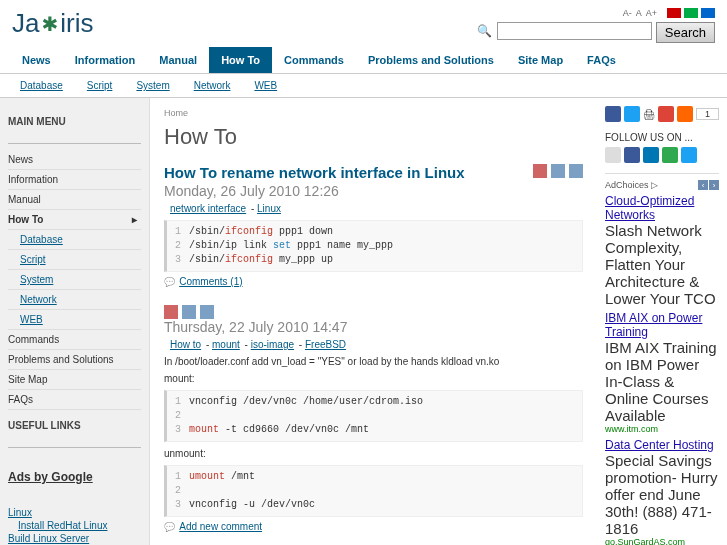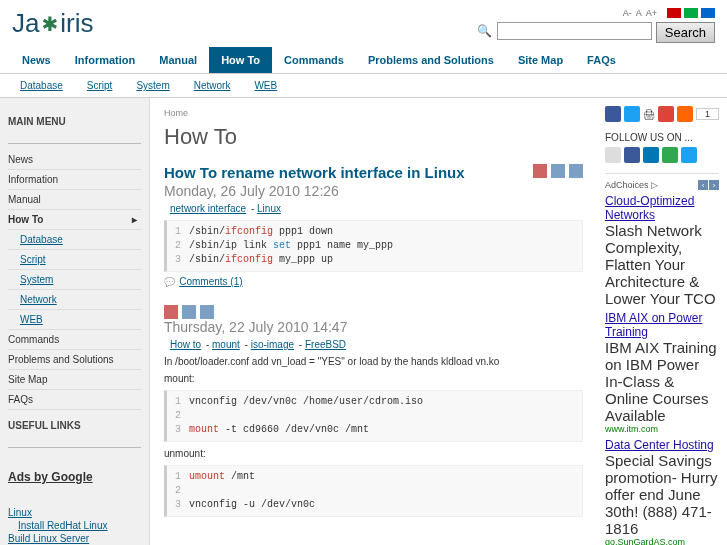--- a/index.html
+++ b/index.html
@@ -198,20 +198,23 @@
           <div class="tags"><a>How to</a> - <a>mount</a> - <a>iso-image</a> - <a>FreeBSD</a></div>
           <div class="body">In /boot/loader.conf add vn_load = "YES" or load by the hands kldload vn.ko</div>
           <div class="body">mount:</div>
           <div class="code"><span class="ln">1</span>vnconfig /dev/vn0c /home/user/cdrom.iso
 <span class="ln">2</span>
 <span class="ln">3</span><span class="cmd">mount</span> -t cd9660 /dev/vn0c /mnt</div>
           <div class="body">unmount:</div>
           <div class="code"><span class="ln">1</span><span class="cmd">umount</span> /mnt
 <span class="ln">2</span>
 <span class="ln">3</span>vnconfig -u /dev/vn0c</div>
+          <div class="comments">
+            <a>Add new comment</a>
+          </div>
         </div>
       </div>
   </div>
 
   <div class="rightcol">
     <div class="social-row">
       <span class="sbox" style="background:#3b5998"></span>
       <span class="sbox" style="background:#1da1f2"></span>
       <span>🖨</span>
       <span class="sbox" style="background:#db4437"></span>

